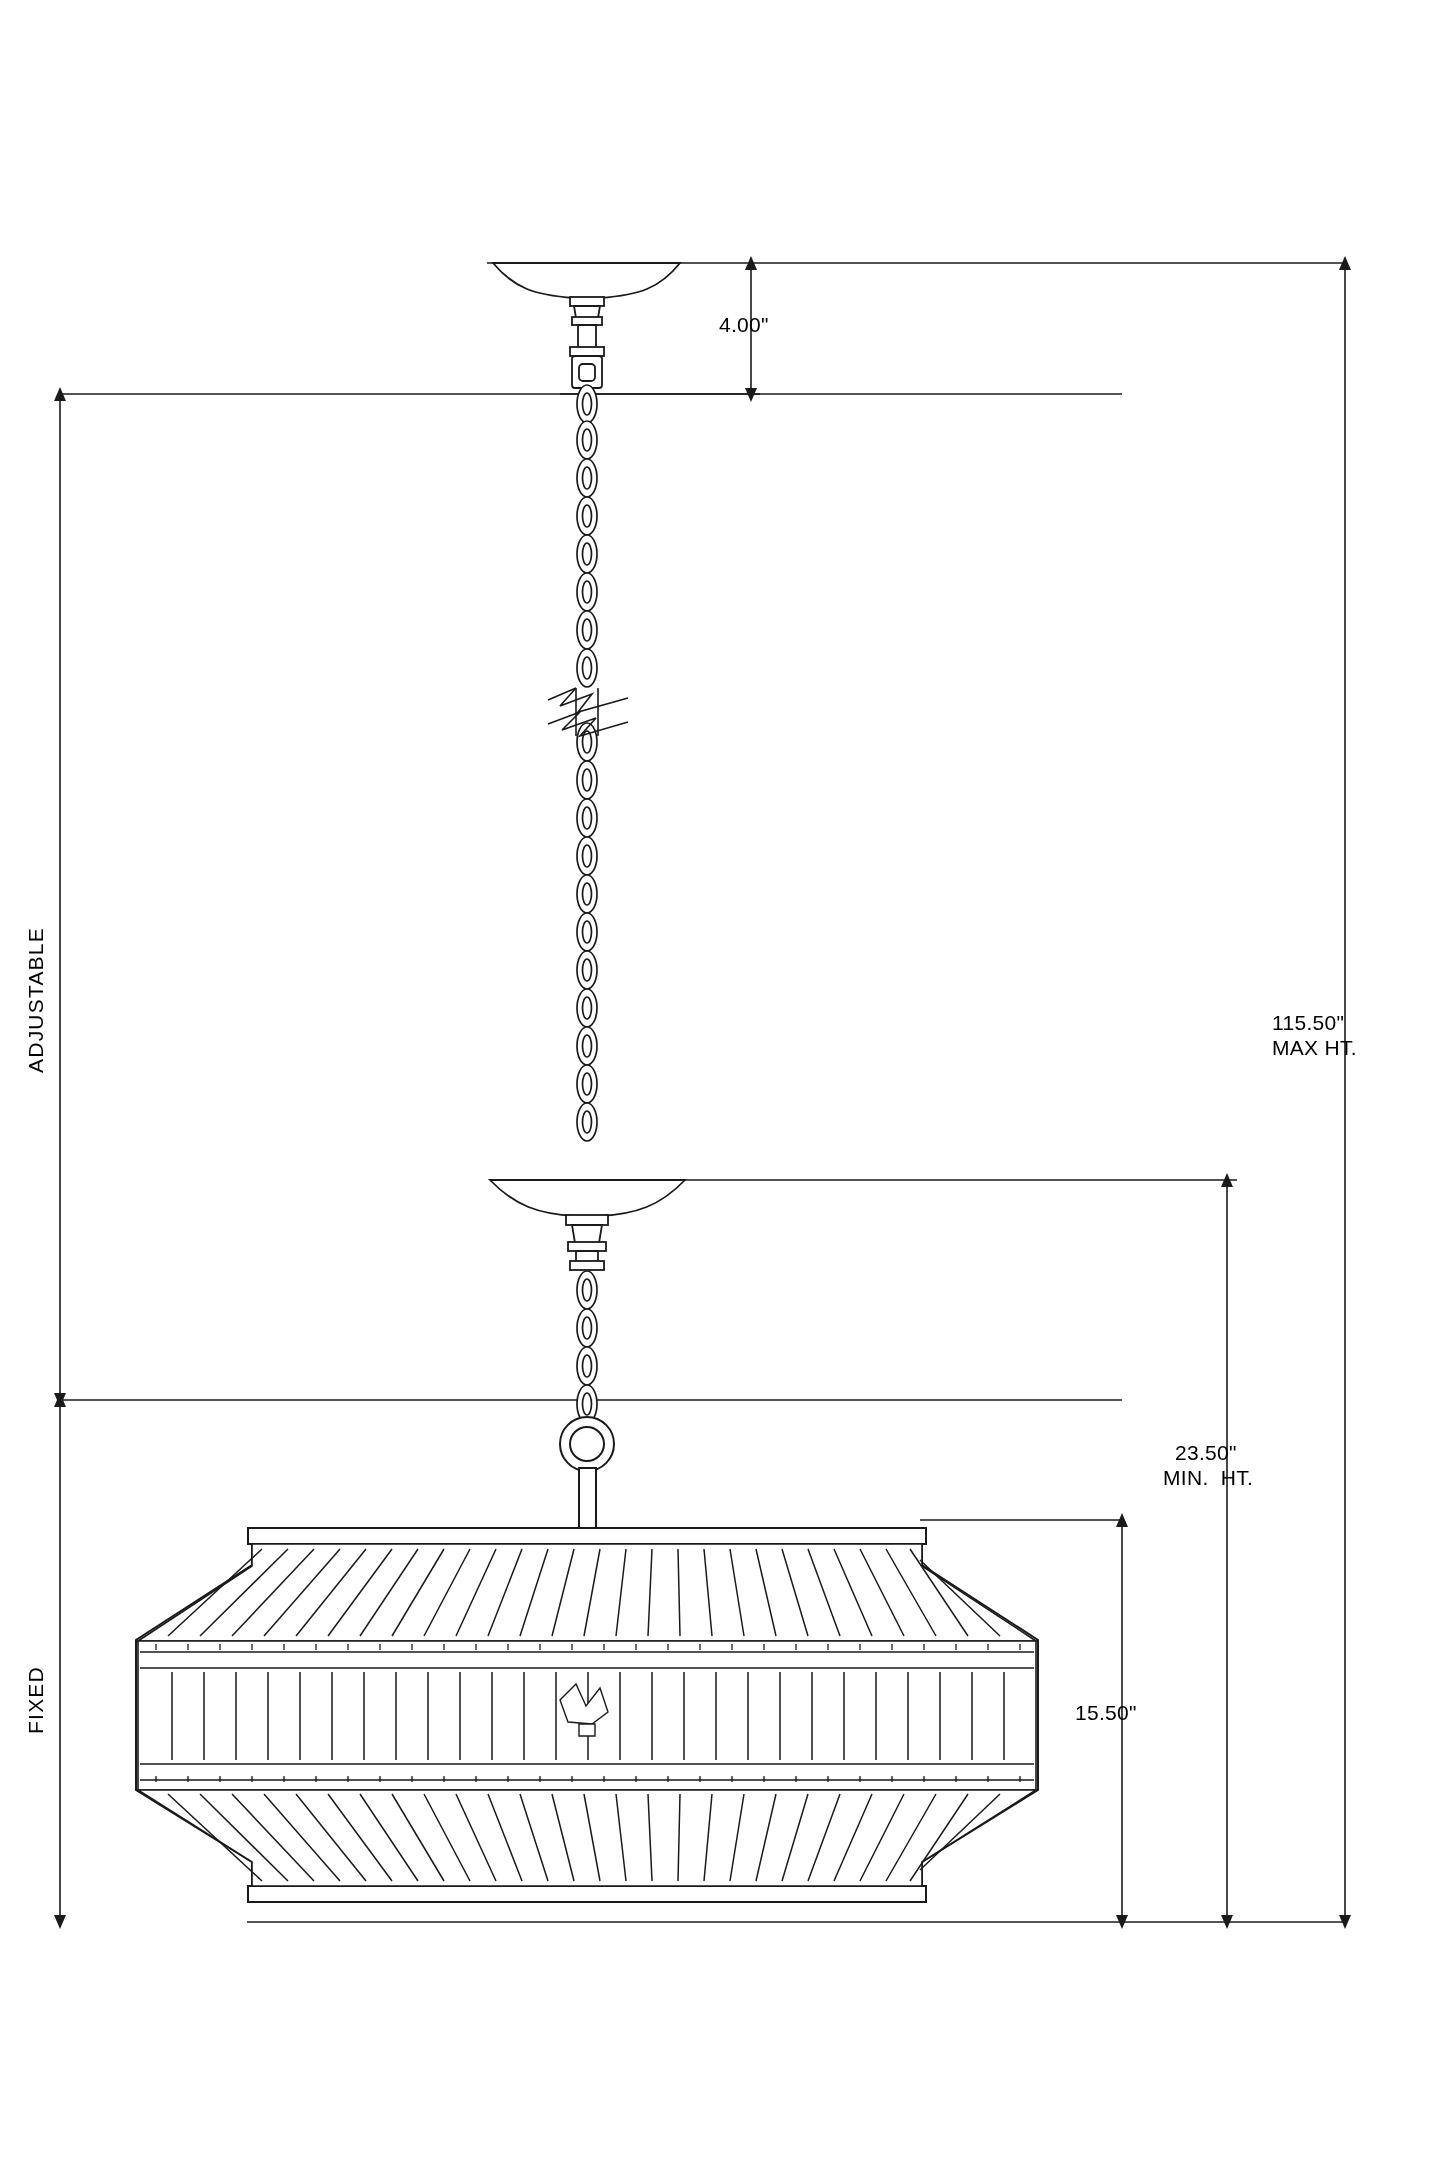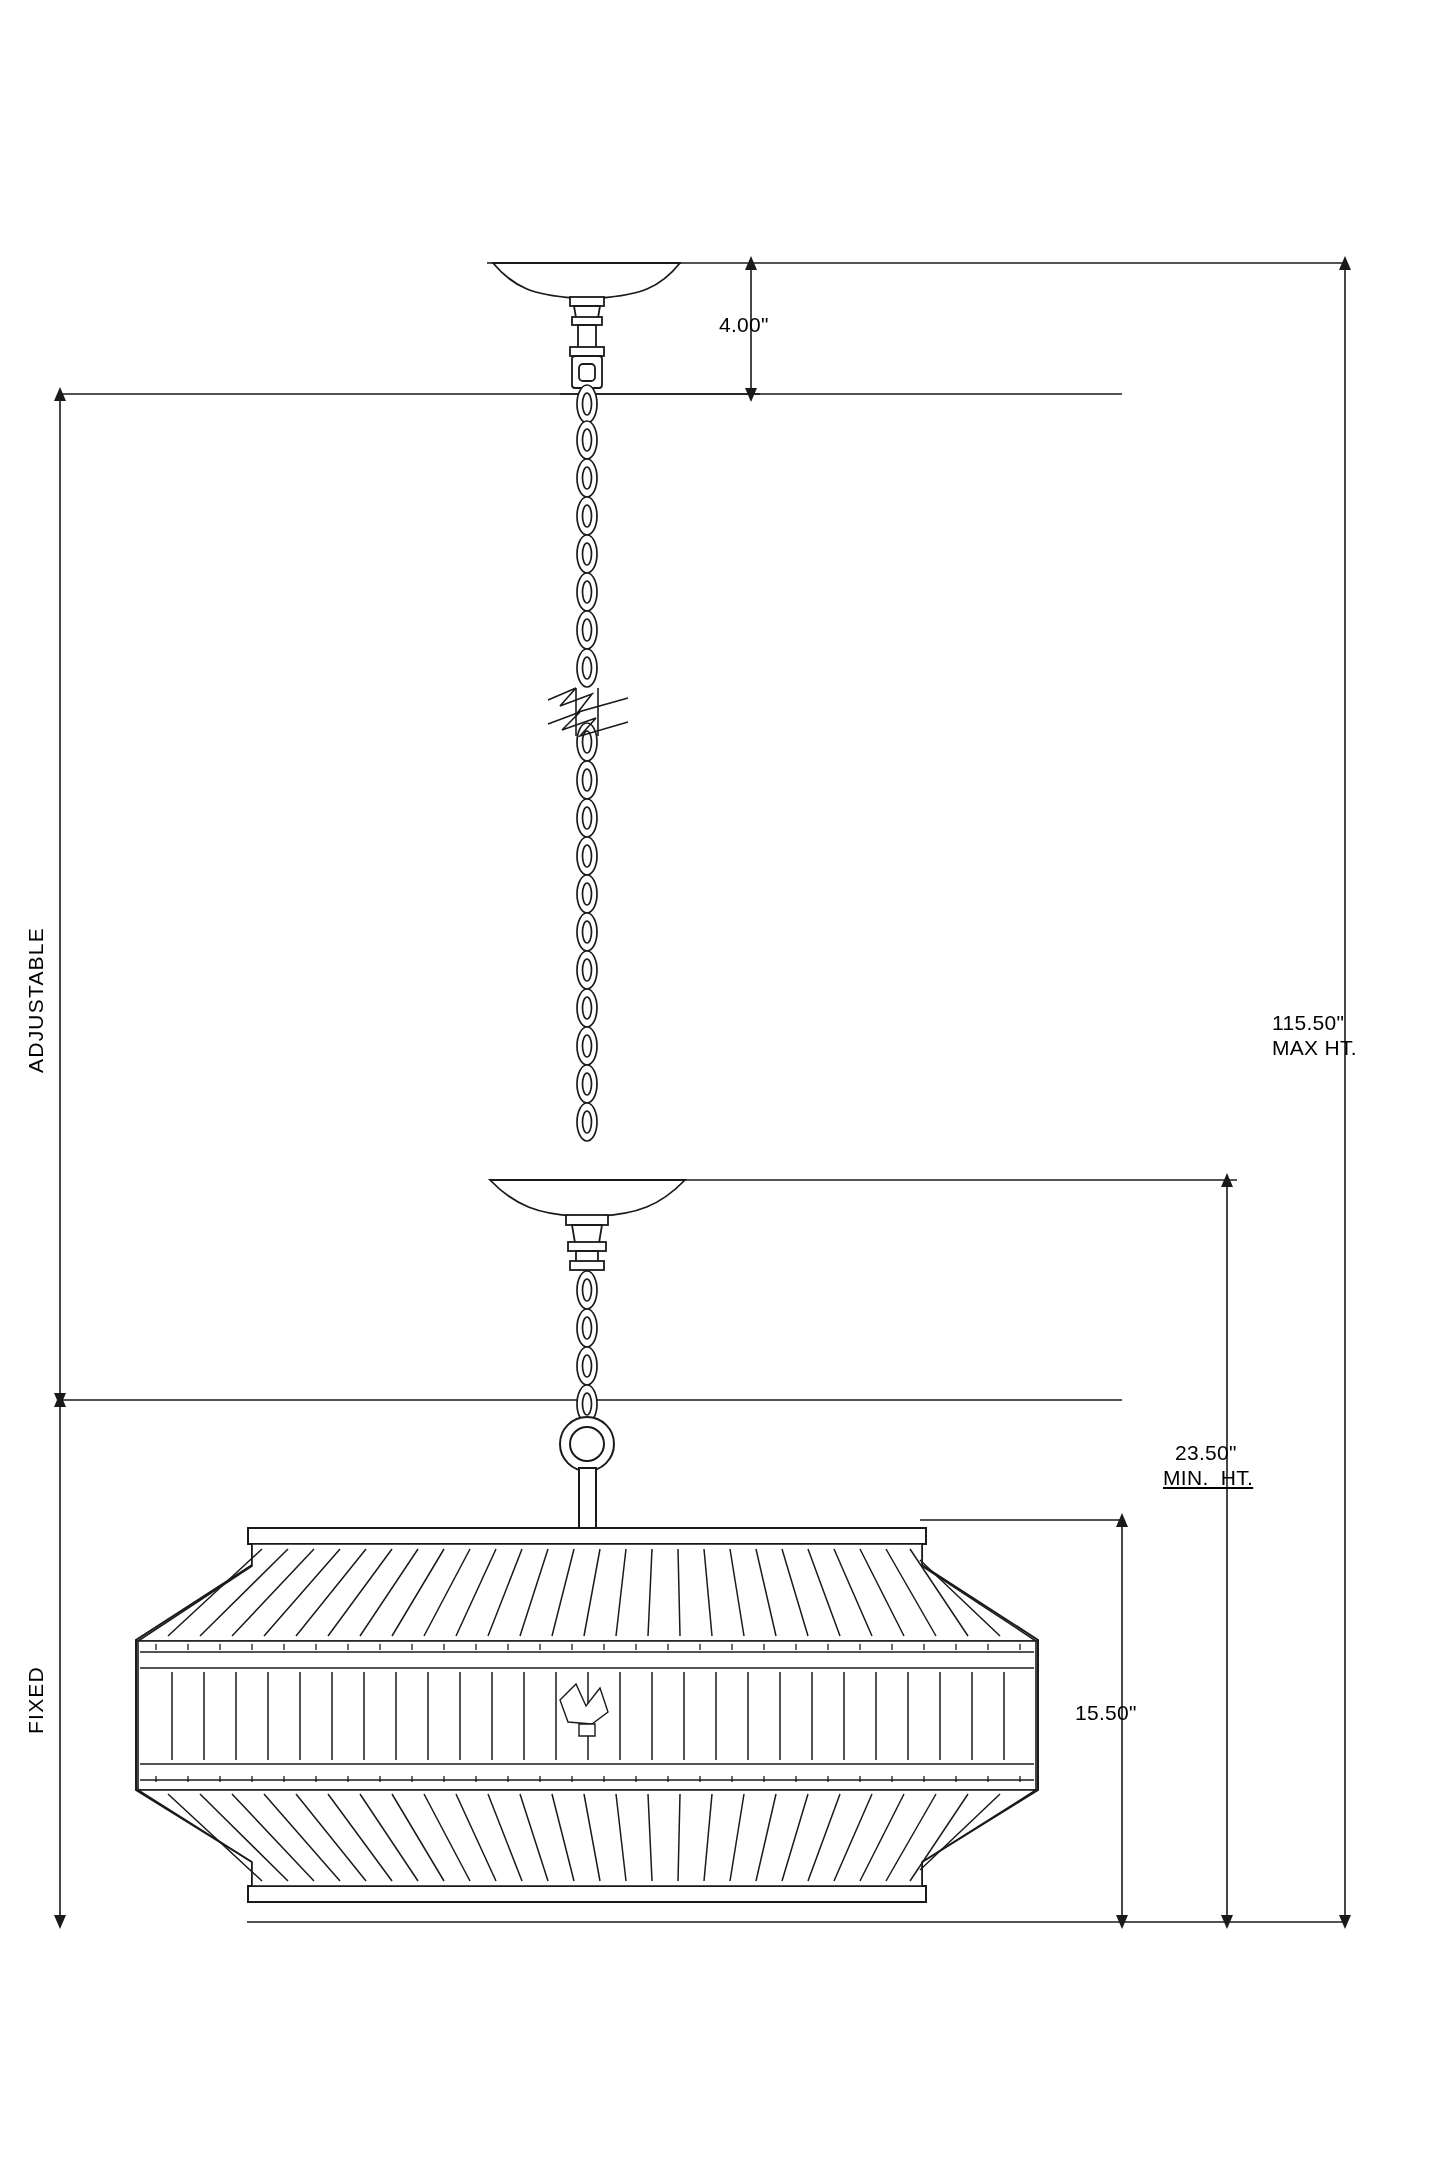--- a/index.html
+++ b/index.html
@@ -227,21 +227,21 @@
       </g>
     </g>
   </svg>
 
   <div class="dimlabel" style="left:719px; top:312px;">4.00"</div>
 
   <div class="dimlabel" style="left:1272px; top:1010px;">115.50"</div>
   <div class="dimlabel" style="left:1272px; top:1035px;">MAX HT.</div>
 
   <div class="dimlabel" style="left:1175px; top:1440px;">23.50"</div>
-  <div class="dimlabel" style="left:1163px; top:1465px;text-decoration:underline;">MIN.  HT.</div>
+  <div class="dimlabel" style="left:1163px; top:1465px;">MIN.  HT.</div>
 
   <div class="dimlabel" style="left:1075px; top:1700px;">15.50"</div>
 
   <div class="vertlabel" style="left:48px; top:1000px; transform: rotate(-90deg) translate(-50%, -100%);">ADJUSTABLE</div>
 
   <div class="vertlabel" style="left:48px; top:1700px; transform: rotate(-90deg) translate(-50%, -100%);">FIXED</div>
 
 </div>
 
 </body></html>

